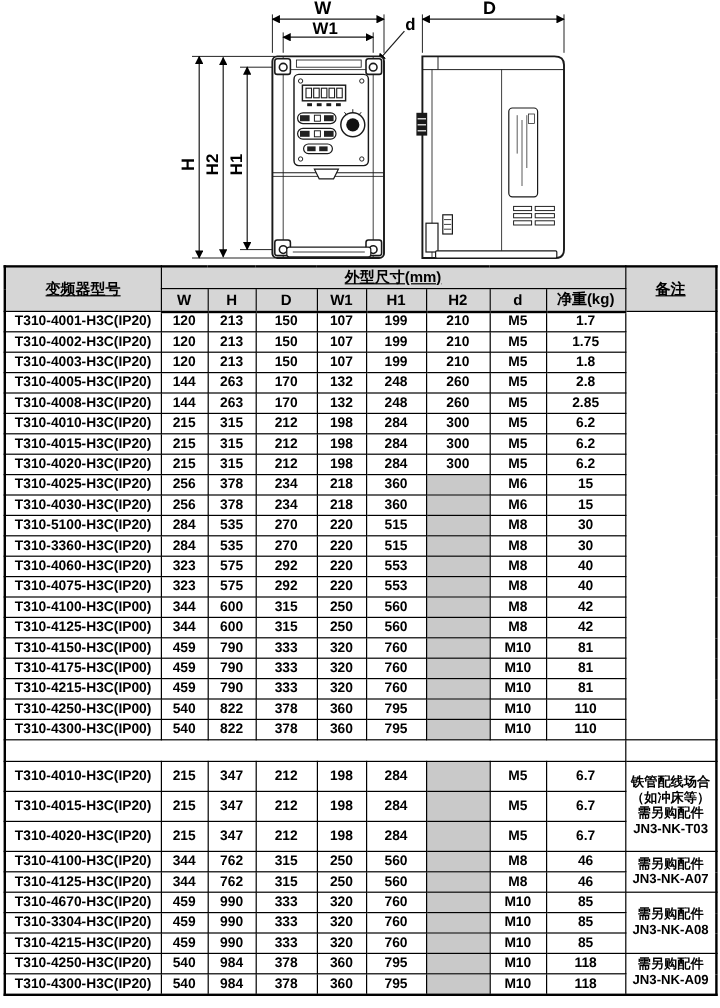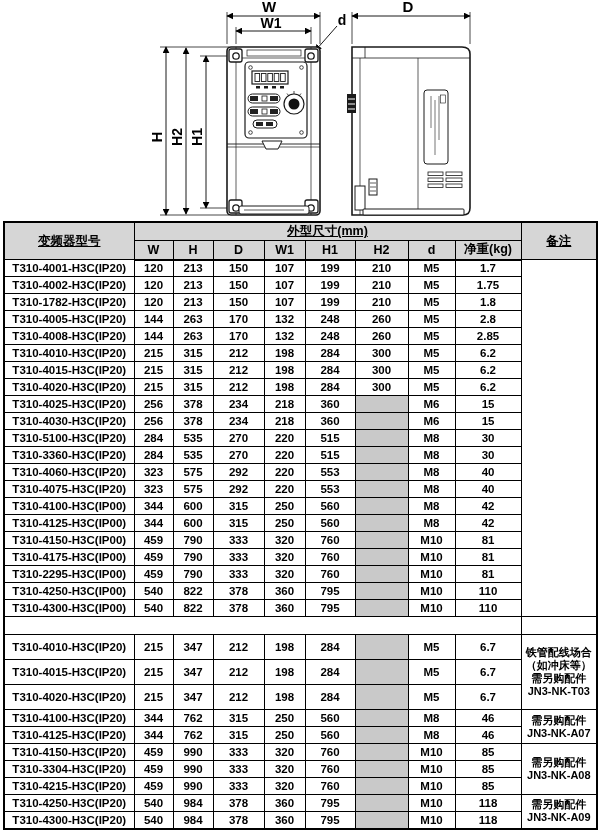--- a/index.html
+++ b/index.html
@@ -223,21 +223,21 @@
           <td>120</td>
           <td>213</td>
           <td>150</td>
           <td>107</td>
           <td>199</td>
           <td>210</td>
           <td>M5</td>
           <td>1.75</td>
         </tr>
         <tr class="s1">
-          <td class="model">T310-1782-H3C(IP20)</td>
+          <td class="model">T310-4003-H3C(IP20)</td>
           <td>120</td>
           <td>213</td>
           <td>150</td>
           <td>107</td>
           <td>199</td>
           <td>210</td>
           <td>M5</td>
           <td>1.8</td>
         </tr>
         <tr class="s1">
@@ -399,21 +399,21 @@
           <td>459</td>
           <td>790</td>
           <td>333</td>
           <td>320</td>
           <td>760</td>
           <td class="gray"></td>
           <td>M10</td>
           <td>81</td>
         </tr>
         <tr class="s1">
-          <td class="model">T310-2295-H3C(IP00)</td>
+          <td class="model">T310-4215-H3C(IP00)</td>
           <td>459</td>
           <td>790</td>
           <td>333</td>
           <td>320</td>
           <td>760</td>
           <td class="gray"></td>
           <td>M10</td>
           <td>81</td>
         </tr>
         <tr class="s1">
@@ -501,21 +501,21 @@
           <td>344</td>
           <td>762</td>
           <td>315</td>
           <td>250</td>
           <td>560</td>
           <td class="gray"></td>
           <td>M8</td>
           <td>46</td>
         </tr>
         <tr class="s2">
-          <td class="model">T310-4150-H3C(IP20)</td>
+          <td class="model">T310-4670-H3C(IP20)</td>
           <td>459</td>
           <td>990</td>
           <td>333</td>
           <td>320</td>
           <td>760</td>
           <td class="gray"></td>
           <td>M10</td>
           <td>85</td>
           <td rowspan="3" class="remark">
             <div>需另购配件</div>

